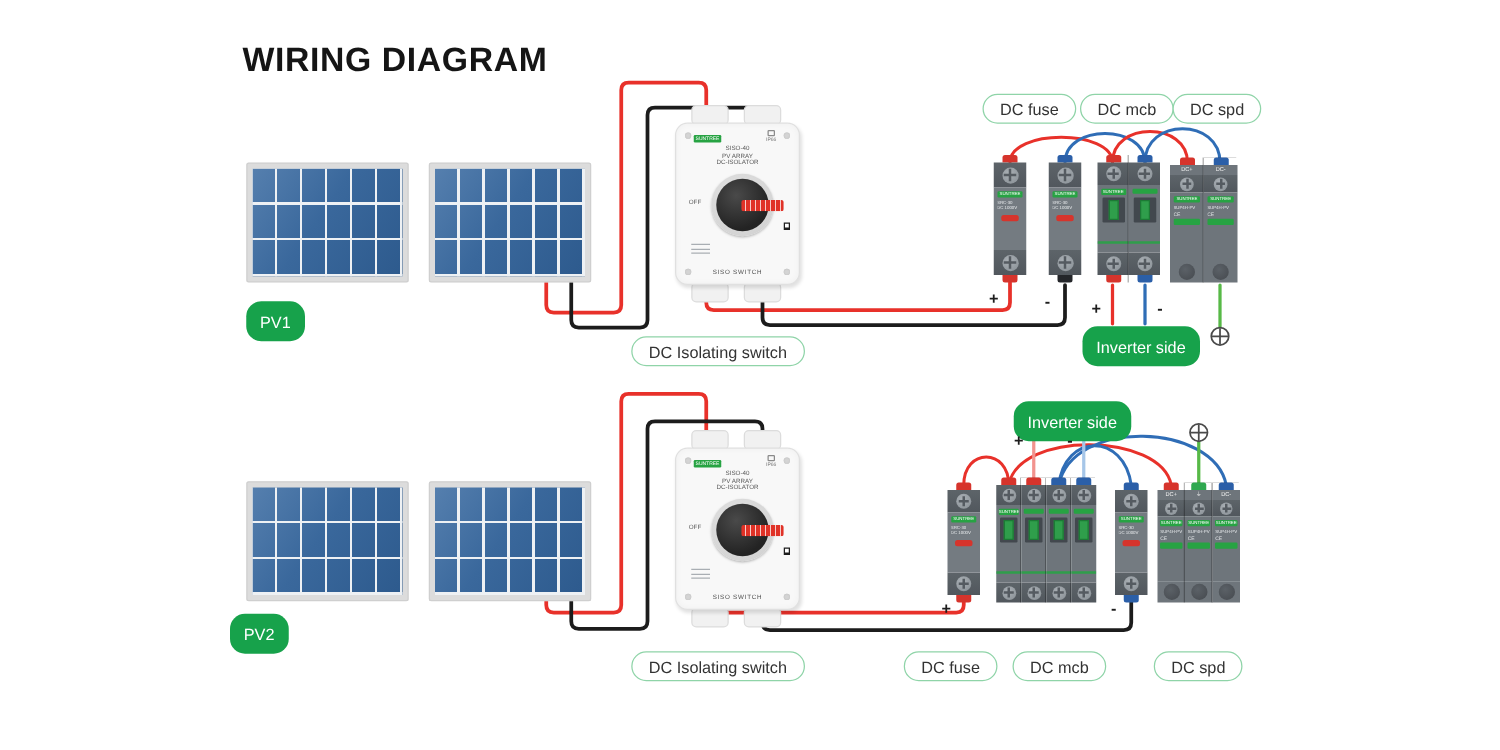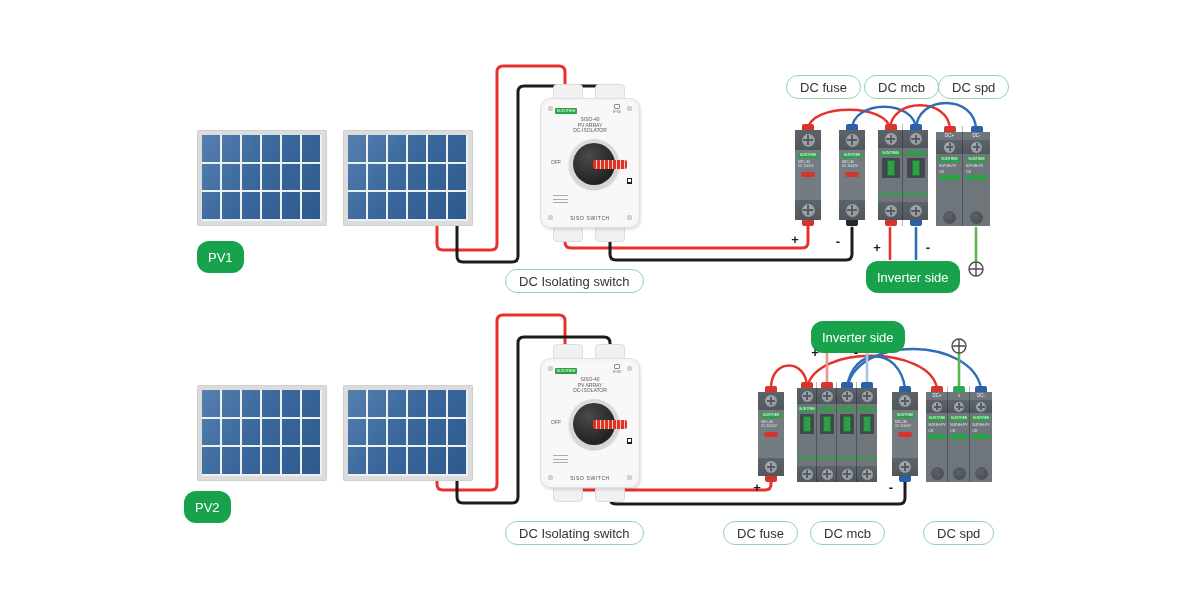--- a/index.html
+++ b/index.html
@@ -120,20 +120,21 @@
   .spd-win i { width:13px; height:13px; border-radius:50%; background:radial-gradient(circle at 40% 35%, #5b6167, #45494e); }
   .ce { font-size:4px; color:#dfe2e4; width:80%; margin:1px auto; overflow:hidden; height:5px; line-height:5px; }
   .gband { display:block; width:80%; height:5px; background:#27a343; margin:1px auto; border-radius:1px; }
   .mod-sep { box-shadow:-1px 0 0 rgba(0,0,0,.28); }
 </style>
 </head>
 <body>
 
 <div class="canvas">
 
+  <div class="title">WIRING DIAGRAM</div>
 
   <svg class="wires" width="1200" height="600" viewBox="0 0 1200 600" fill="none" stroke-linecap="round" stroke-linejoin="round">
 
     <path stroke-width="3" d="M437,224 V244 Q437,250 443,250 H491 Q497,250 497,244 V72 Q497,66 503,66 H559 Q565,66 565,72 V94" stroke="#e8312a"></path>
     <path stroke-width="3" d="M457,224 V256 Q457,262 463,262 H512 Q518,262 518,256 V92 Q518,86 524,86 H604 Q610,86 610,92 V96" stroke="#1c1c1c"></path>
     <path stroke-width="3" d="M565,238 V242 Q565,248 571,248 H802 Q808,248 808,242 V226" stroke="#e8312a"></path>
     <path stroke-width="3" d="M610,238 V254 Q610,260 616,260 H846 Q852,260 852,254 V228" stroke="#1c1c1c"></path>
     <path stroke-width="2.4" d="M808,130 C808,103 890,103 890,130" stroke="#e8312a"></path>
     <path stroke-width="2.4" d="M852,130 C852,99 916,99 916,130" stroke="#2f6db6"></path>
     <path stroke-width="2.4" d="M890,130 C890,97 950,97 950,130" stroke="#e8312a"></path>

